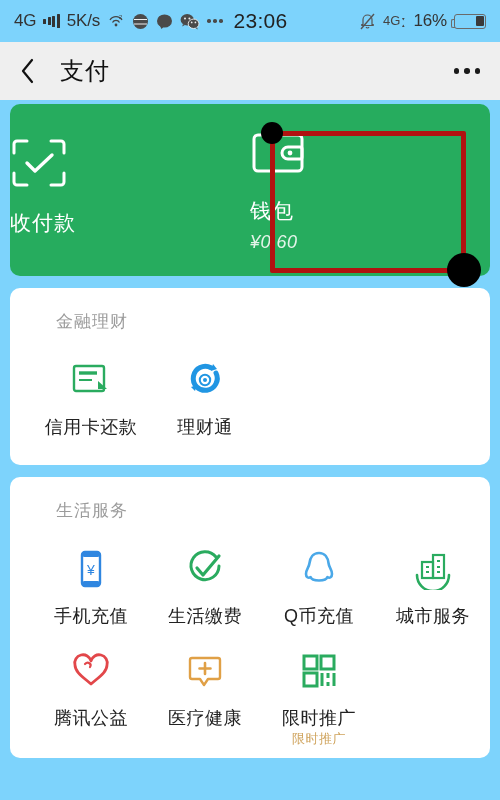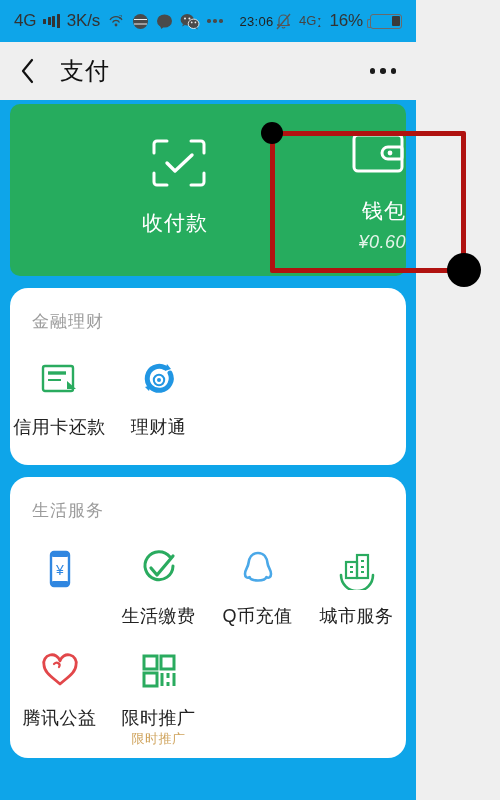--- a/index.html
+++ b/index.html
@@ -2,31 +2,31 @@
 <html><head>
 <meta charset="utf-8">
 <style>
   * { box-sizing: border-box; margin: 0; padding: 0; }
   html, body {
     width: 500px; height: 800px;
     background: #efefef;
     font-family: "Liberation Sans", "DejaVu Sans", sans-serif;
     overflow: hidden;
   }
-  .screen { position: relative; width: 416px; height: 800px; background: #0ea5e9; }
+  .screen { position: relative; width: 500px; height: 800px; background: #7dd3fc; }
 
   
   .statusbar {
     height: 42px; display: flex; align-items: center;
     padding: 0 14px; font-size: 17px; color: #3a3a3a;
   }
   .sb-left { display: flex; align-items: center; gap: 7px; }
   .sb-right { display: flex; align-items: center; gap: 7px; margin-left: auto; }
   .sb-text { font-size: 17px; letter-spacing: -0.2px; color: #333; }
-  .sb-clock { font-size: 13px; color: #222; margin-left: 10px; letter-spacing: 0.3px; }
+  .sb-clock { font-size: 21px; color: #222; margin-left: 4px; letter-spacing: 0.3px; }
 
   .bars { display: flex; align-items: flex-end; gap: 1.5px; height: 15px; }
   .bars i { width: 3px; background: #333; display: block; border-radius: .5px; }
   .bars i:nth-child(1) { height: 5px; }
   .bars i:nth-child(2) { height: 8px; }
   .bars i:nth-child(3) { height: 11px; }
   .bars i:nth-child(4) { height: 14px; }
 
   .ico { display: inline-flex; align-items: center; justify-content: center; }
   .dots3 { display: flex; gap: 2.5px; align-items: center; }
@@ -50,29 +50,29 @@
     background: #efefef;
     font-family: Liberation Serif, serif;
   }
   .nav-back { width: 30px; height: 30px; display: flex; align-items: center; }
   .nav-title { font-size: 24px; color: #111; margin-left: 10px; letter-spacing: 1px; }
   .nav-more { margin-left: auto; display: flex; gap: 5px; align-items: center; }
   .nav-more b { width: 5.5px; height: 5.5px; border-radius: 50%; background: #1a1a1a; display: block; }
 
   
   .card {
-    margin: 0 10px 12px 10px; background: #fff; border-radius: 18px;
+    margin: 0 10px 12px 10px; background: #fff; border-radius: 10px; padding-left: 24px;
   }
   .green-card {
     margin: 4px 10px 12px 10px; background: #26ac5e; border-radius: 10px;
     height: 172px; display: flex; position: relative;
   }
   .gc-item {
     flex: 1; display: flex; flex-direction: column;
-    align-items: flex-end; justify-content: center; color: #fff;
+    align-items: flex-start; justify-content: center; color: #fff;
   }
   .gc-label { font-size: 21px; margin-top: 16px; letter-spacing: 1px; }
   .gc-sub { font-size: 18px; margin-top: 7px; color: #e3f4e9; letter-spacing: .5px; font-style: italic; }
 
   
   .annot-box {
     position: absolute; border: 5px solid #b01210; border-radius: 2px;
     pointer-events: none;
   }
   .annot-dot {
@@ -101,21 +101,21 @@
 
   <div class="statusbar">
     <div class="sb-left">
       <span class="sb-text">4G</span>
       <span class="bars ico">
           <i></i>
           <i></i>
           <i></i>
           <i></i>
         </span>
-      <span class="sb-text">3K/s</span>
+      <span class="sb-text">5K/s</span>
       <span class="ico">
         <svg width="18" height="16" viewBox="0 0 18 16">
           <path d="M3 7a7 7 0 0 1 12 0" stroke="#444" stroke-width="1.3" fill="none"></path>
           <path d="M5.5 9.5a4 4 0 0 1 7 0" stroke="#444" stroke-width="1.3" fill="none"></path>
           <circle cx="9" cy="12" r="1.4" fill="#444"></circle>
           <text x="12" y="6" font-size="6" fill="#444" font-family="Liberation Sans">2</text>
         </svg>
       </span>
       <span class="ico">
         <svg width="17" height="17" viewBox="0 0 17 17">
@@ -253,20 +253,21 @@
 
       <div class="grid-item">
         <span class="gi-icon">
           <svg width="44" height="42" viewBox="0 0 44 42">
             <rect x="13" y="4" width="18" height="34" rx="3" stroke="#2f86e0" stroke-width="2.4" fill="none"></rect>
             <rect x="13" y="4" width="18" height="5" rx="2.5" fill="#2f86e0"></rect>
             <rect x="13" y="33" width="18" height="5" rx="2.5" fill="#2f86e0"></rect>
             <text x="22" y="27" font-size="14" fill="#2f86e0" text-anchor="middle" font-family="Liberation Sans">¥</text>
           </svg>
         </span>
+        <span class="gi-label">手机充值</span>
       </div>
 
       <div class="grid-item">
         <span class="gi-icon">
           <svg width="44" height="42" viewBox="0 0 44 42">
             <path d="M33 9a14 14 0 1 0 3 9" stroke="#2aab5f" stroke-width="3" fill="none" stroke-linecap="round"></path>
             <path d="M14 20l6 7L36 8" stroke="#2aab5f" stroke-width="3.2" fill="none" stroke-linecap="round" stroke-linejoin="round"></path>
           </svg>
         </span>
         <span class="gi-label">生活缴费</span>
@@ -296,20 +297,29 @@
       <div class="grid-item">
         <span class="gi-icon">
           <svg width="44" height="42" viewBox="0 0 44 42">
             <path d="M22 34C14 27 6 22 6 15A8 8 0 0 1 22 11 8 8 0 0 1 38 15c0 7-8 12-16 19z" stroke="#e2474a" stroke-width="2.8" fill="none" stroke-linejoin="round"></path>
             <path d="M16 14c3-3 7 0 5 3" stroke="#e2474a" stroke-width="2.2" fill="none" stroke-linecap="round"></path>
           </svg>
         </span>
         <span class="gi-label">腾讯公益</span>
       </div>
 
+      <div class="grid-item">
+        <span class="gi-icon">
+          <svg width="44" height="42" viewBox="0 0 44 42">
+            <path d="M9 8h26a2 2 0 0 1 2 2v17a2 2 0 0 1-2 2H25l-4 6-4-6H9a2 2 0 0 1-2-2V10a2 2 0 0 1 2-2z" stroke="#e0a046" stroke-width="2.4" fill="none" stroke-linejoin="round"></path>
+            <path d="M22 13v11M16.5 18.5h11" stroke="#e0a046" stroke-width="2.6" stroke-linecap="round"></path>
+          </svg>
+        </span>
+        <span class="gi-label">医疗健康</span>
+      </div>
 
       <div class="grid-item">
         <span class="gi-icon">
           <svg width="44" height="42" viewBox="0 0 44 42">
             <rect x="7" y="6" width="13" height="13" stroke="#2aab5f" stroke-width="3" fill="none"></rect>
             <rect x="24" y="6" width="13" height="13" stroke="#2aab5f" stroke-width="3" fill="none"></rect>
             <rect x="7" y="23" width="13" height="13" stroke="#2aab5f" stroke-width="3" fill="none"></rect>
             <path d="M25 23v13M31 23v5M37 23v13M31 32v4" stroke="#2aab5f" stroke-width="3"></path>
           </svg>
         </span>

